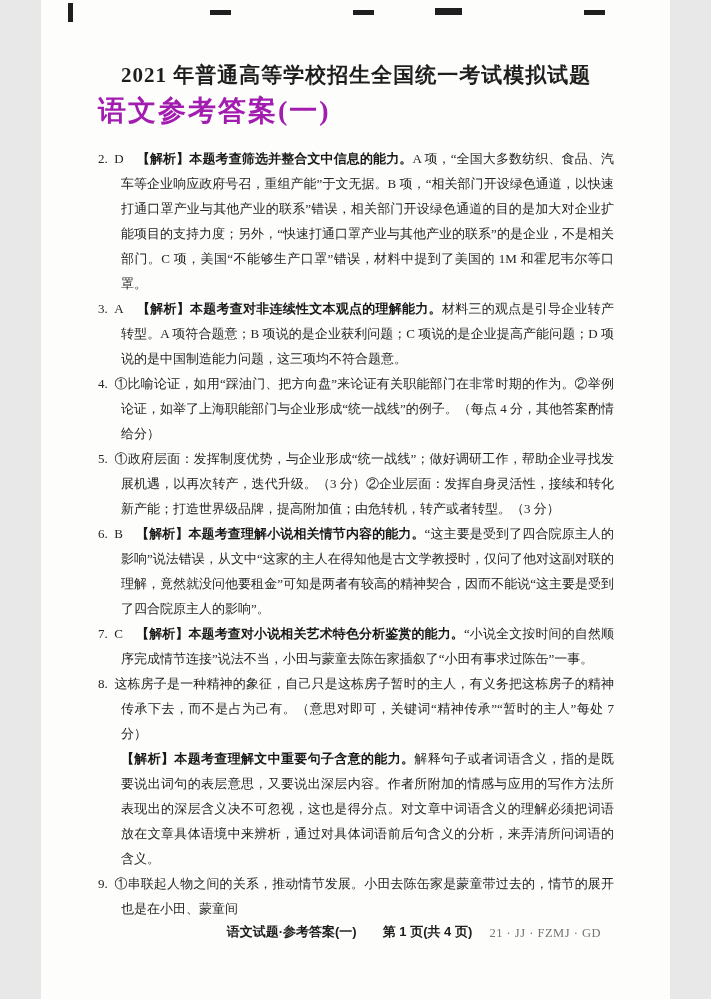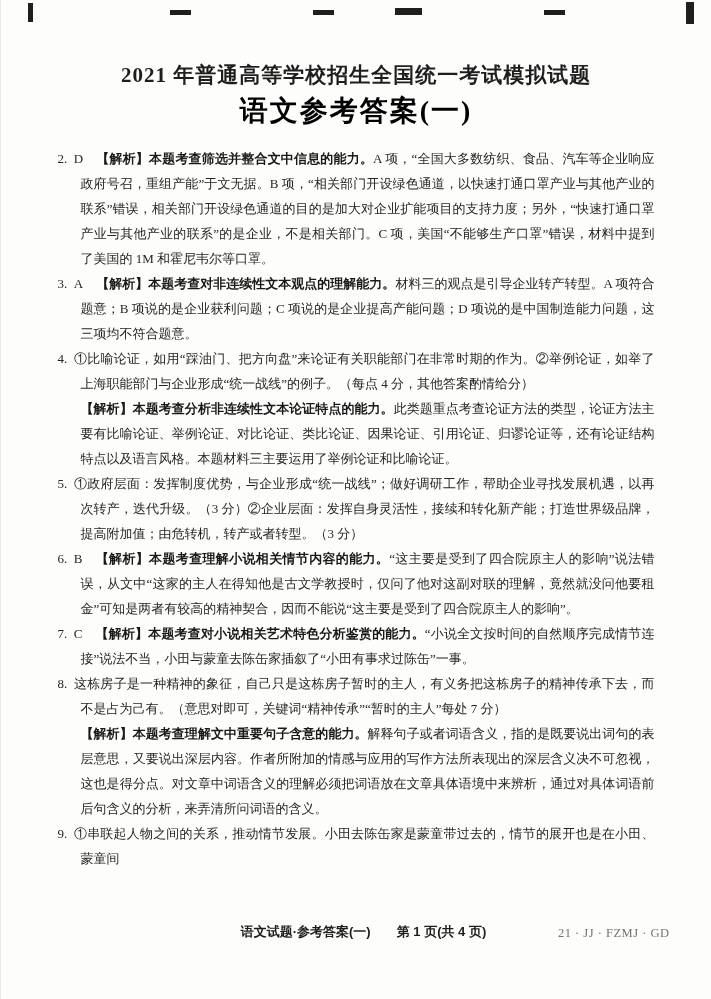--- a/index.html
+++ b/index.html
@@ -1,19 +1,19 @@
 <!DOCTYPE html>
 <html lang="zh"><head>
 <meta charset="utf-8">
 <title>语文参考答案(一)</title>
 <style>
   html,body { margin:0; padding:0; background:#e8e8e8; }
   .page {
     position:relative;
-    width:710px; height:999px;
+    width:629px; height:999px;
     margin:0 auto;
     background:#fdfdfc;
     font-family:"Liberation Serif","DejaVu Serif",serif;
     color:#252525;
     overflow:hidden;
     box-sizing:border-box;
   }
   
   .mark { position:absolute; background:#1f1f1f; }
   .mark.m1 { left:27px;  top:3px;  width:5px;  height:19px; }
@@ -24,39 +24,39 @@
   .mark.m6 { left:685px; top:2px;  width:8px;  height:22px; }
 
   .sheet { padding:60px 56px 0 57px; }
 
   h1.title {
     margin:0; text-align:center;
     font-size:21px; line-height:30px; font-weight:700;
     letter-spacing:1px; color:#1e1e1e;
   }
   h2.subtitle {
-    margin:2px 0 16px; text-align:center;
+    margin:2px 0 16px; 
     font-size:28px; line-height:38px; font-weight:700;
-    letter-spacing:2px; color:#000000;
+    letter-spacing:2px; color:#a21caf;
   }
 
   .items { font-size:13px; line-height:25px; }
   .item { margin:0; }
   .para { text-align:justify; text-justify:inter-ideograph; }
   .para.first { padding-left:23px; text-indent:-23px; }
   .para.cont  { margin-left:23px; }
   .num { white-space:pre; }
   .ans { white-space:pre; }
   .seg.b {
     font-family:"Liberation Sans","DejaVu Sans",sans-serif;
     font-weight:700; color:#191919;
   }
 
   .footer {
-    position:absolute; left:57px; right:41px; top:921px;
+    position:absolute; left:57px; right:69px; top:921px;
     height:22px; font-size:13px; line-height:22px;
   }
   .footer-center {
     display:flex; justify-content:center; gap:26px;
     font-family:"Liberation Sans","DejaVu Sans",sans-serif;
     font-weight:700; color:#1d1d1d;
   }
   .footer-right {
     position:absolute; right:0; top:1px;
     font-size:12.5px; color:#737373; letter-spacing:0.5px;
@@ -80,21 +80,20 @@
     <h2 class="subtitle">语文参考答案(一)</h2>
     <div class="items">
         <div class="item">
           <div class="para first"><span class="num">2. </span><span class="ans">D </span><span class="seg b">【解析】本题考查筛选并整合文中信息的能力。</span><span class="seg">A 项，“全国大多数纺织、食品、汽车等企业响应政府号召，重组产能”于文无据。B 项，“相关部门开设绿色通道，以快速打通口罩产业与其他产业的联系”错误，相关部门开设绿色通道的目的是加大对企业扩能项目的支持力度；另外，“快速打通口罩产业与其他产业的联系”的是企业，不是相关部门。C 项，美国“不能够生产口罩”错误，材料中提到了美国的 1M 和霍尼韦尔等口罩。</span></div>
         </div>
         <div class="item">
           <div class="para first"><span class="num">3. </span><span class="ans">A </span><span class="seg b">【解析】本题考查对非连续性文本观点的理解能力。</span><span class="seg">材料三的观点是引导企业转产转型。A 项符合题意；B 项说的是企业获利问题；C 项说的是企业提高产能问题；D 项说的是中国制造能力问题，这三项均不符合题意。</span></div>
         </div>
         <div class="item">
           <div class="para first"><span class="num">4. </span><span class="seg">①比喻论证，如用“踩油门、把方向盘”来论证有关职能部门在非常时期的作为。②举例论证，如举了上海职能部门与企业形成“统一战线”的例子。（每点 4 分，其他答案酌情给分）</span></div>
-          <div class="para cont"><span class="seg b">【解析】本题考查分析非连续性文本论证特点的能力。</span><span class="seg">此类题重点考查论证方法的类型，论证方法主要有比喻论证、举例论证、对比论证、类比论证、因果论证、引用论证、归谬论证等，还有论证结构特点以及语言风格。本题材料三主要运用了举例论证和比喻论证。</span></div>
         </div>
         <div class="item">
           <div class="para first"><span class="num">5. </span><span class="seg">①政府层面：发挥制度优势，与企业形成“统一战线”；做好调研工作，帮助企业寻找发展机遇，以再次转产，迭代升级。（3 分）②企业层面：发挥自身灵活性，接续和转化新产能；打造世界级品牌，提高附加值；由危转机，转产或者转型。（3 分）</span></div>
         </div>
         <div class="item">
           <div class="para first"><span class="num">6. </span><span class="ans">B </span><span class="seg b">【解析】本题考查理解小说相关情节内容的能力。</span><span class="seg">“这主要是受到了四合院原主人的影响”说法错误，从文中“这家的主人在得知他是古文学教授时，仅问了他对这副对联的理解，竟然就没问他要租金”可知是两者有较高的精神契合，因而不能说“这主要是受到了四合院原主人的影响”。</span></div>
         </div>
         <div class="item">
           <div class="para first"><span class="num">7. </span><span class="ans">C </span><span class="seg b">【解析】本题考查对小说相关艺术特色分析鉴赏的能力。</span><span class="seg">“小说全文按时间的自然顺序完成情节连接”说法不当，小田与蒙童去陈缶家插叙了“小田有事求过陈缶”一事。</span></div>
         </div>

